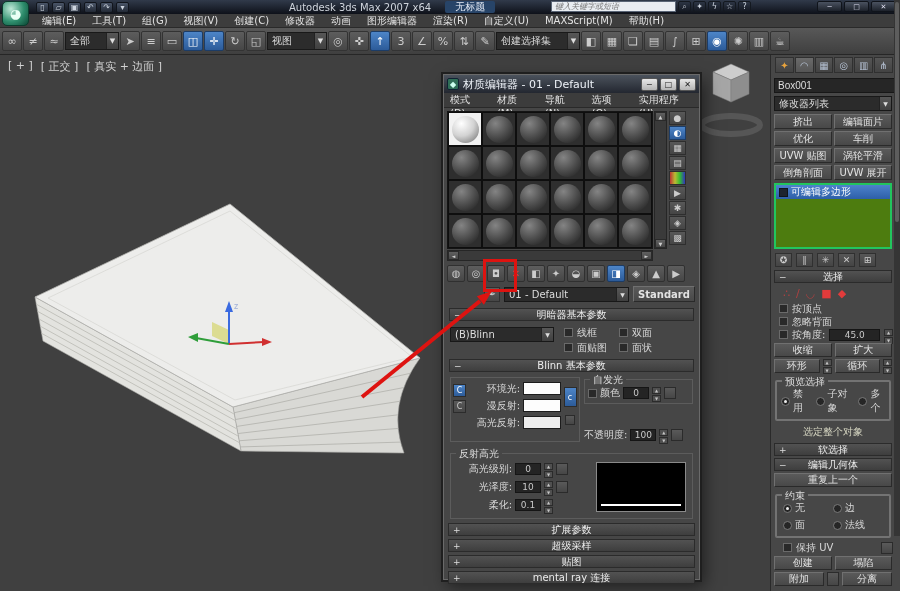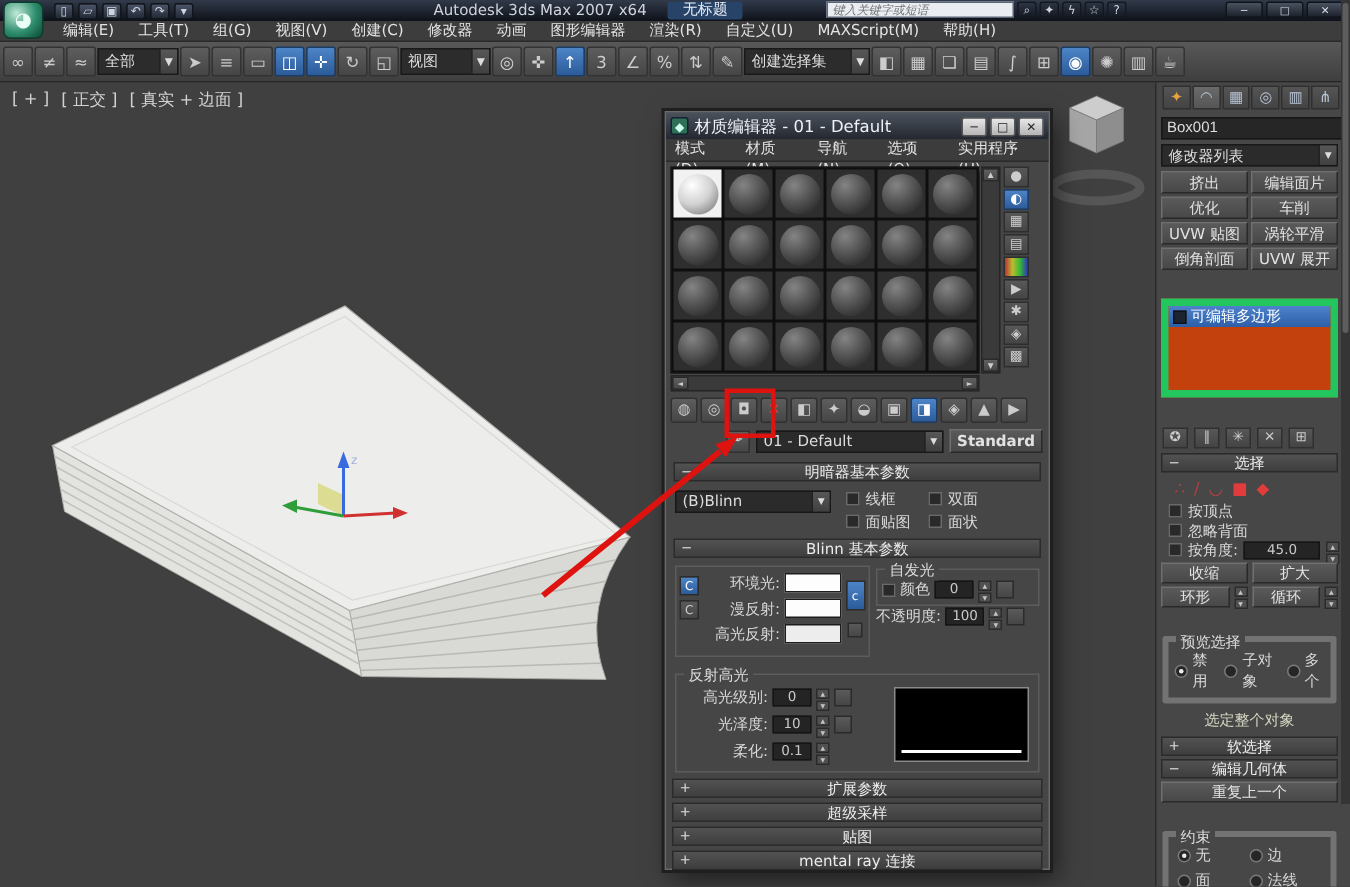--- a/index.html
+++ b/index.html
@@ -62,21 +62,21 @@
   .cp-tabs { display:flex; gap:1px; padding:2px 0 2px 2px; }
   .tab { width:19px; height:16px; display:flex; align-items:center; justify-content:center; font-size:10px;
          color:#b8c4d6; background:linear-gradient(#555,#434343); border:1px solid #303030; }
   .tab.active { background:linear-gradient(#6a6a6a,#555); }
   .tab.create { color:#e8a33d; }
   .cp-name-row { display:flex; gap:3px; margin:3px 1px; }
   #obj-name { flex:1; height:15px; background:#262626; border:1px solid #171717; color:#ddd; font-size:10px; padding:0 3px; }
   .cp-grid { display:grid; grid-template-columns:1fr 1fr; gap:2px; margin:3px 1px; }
   .btn { background:linear-gradient(#5a5a5a,#484848); border:1px solid; border-color:#707070 #2a2a2a #2a2a2a #707070;
          color:#e2e2e2; font-size:10px; display:flex; align-items:center; justify-content:center; height:15px; }
-  #stackbox { height:66px; background:#c2410c; border:5px solid #22c55e; margin:19px 1px; overflow:hidden; }
+  #stackbox { height:66px; background:#4d7c0f; border:2px solid #22c55e; margin:3px 1px; overflow:hidden; }
   #stackrow { height:14px; background:linear-gradient(#4d82cc,#2d5fa8); display:flex; align-items:center;
               gap:3px; padding:0 3px; color:#fff; font-size:10px; }
   #stackrow .mi { width:9px; height:9px; background:#1d2430; border:1px solid #0f141c; }
   .stack-tools { display:flex; gap:4px; padding:1px 2px; }
   .sti { width:17px; height:14px; display:flex; align-items:center; justify-content:center; font-size:9px;
          color:#ccc; background:linear-gradient(#575757,#444); border:1px solid #303030; }
   .rollout-h { height:13px; background:linear-gradient(#525252,#3e3e3e); border:1px solid #2b2b2b;
                display:flex; align-items:center; justify-content:center; font-size:10px; color:#ececec;
                position:relative; margin:2px 1px; }
   .rollout-h .st { position:absolute; left:4px; font-size:9px; color:#ddd; }
@@ -85,21 +85,21 @@
   .soi.bright { color:#e23b3b; }
   .chk-row { display:flex; align-items:center; gap:4px; padding:1px 0 1px 6px; font-size:10px; color:#d8d8d8; height:13px; }
   .chk { width:9px; height:9px; background:#292929; border:1px solid #6a6a6a; flex:none; }
   .field { background:#242424; border:1px solid #151515; color:#c9c9c9; font-size:9px; height:12px;
            display:flex; align-items:center; justify-content:center; }
   .spin { width:9px; height:12px; display:flex; flex-direction:column; gap:1px; flex:none; }
   .spin i { flex:1; background:#505050; border:1px solid #2b2b2b; font-style:normal; font-size:4px;
             color:#c5c5c5; display:flex; align-items:center; justify-content:center; }
   .two-btn { display:flex; gap:3px; margin:2px 1px; }
   .two-btn .btn { flex:1; height:14px; }
-  .group { border:4px solid #737373; border-radius:2px; position:relative; margin:19px 2px 3px; padding:4px 2px 3px; }
+  .group { border:2px solid #737373; border-radius:2px; position:relative; margin:7px 2px 3px; padding:4px 2px 3px; }
   .group > .gt { position:absolute; top:-7px; left:5px; background:#474747; padding:0 3px; font-size:10px; color:#dcdcdc; }
   .radio { width:9px; height:9px; border-radius:50%; background:#262626; border:1px solid #7a7a7a;
            flex:none; position:relative; }
   .opt { display:flex; align-items:center; gap:3px; font-size:10px; color:#d8d8d8; }
   .opt.on .radio::after { content:""; position:absolute; inset:2px; border-radius:50%; background:#ececec; }
   .radio-row { display:flex; gap:8px; padding:1px 2px; }
   #sel-status { text-align:center; font-size:10px; color:#d6d6c2; margin:4px 0; }
   .mini-btn { width:12px; height:12px; background:linear-gradient(#5a5a5a,#464646);
               border:1px solid #2b2b2b; flex:none; }
 
@@ -164,21 +164,21 @@
   .crows { flex:1; display:flex; flex-direction:column; }
   .crow { display:flex; align-items:flex-start; height:17px; gap:3px; }
   .crow .lbl { width:52px; text-align:right; font-size:10px; color:#d8d8d8; }
   .swatch { width:38px; height:13px; background:#fdfdfd; border:1px solid #1c1c1c; }
   .rlocks { width:14px; display:flex; flex-direction:column; align-items:center; }
   #blinn-right { flex:1; display:flex; flex-direction:column; padding:0 2px 0 4px; }
   #si-group { border:1px solid #5c5c5c; position:relative; padding:6px 3px 3px; margin-top:2px; }
   #si-group .gt { position:absolute; top:-7px; left:5px; background:#464646; padding:0 3px; font-size:10px; }
   .prow { display:flex; align-items:center; gap:3px; }
   .prow .plbl { font-size:10px; color:#d8d8d8; }
-  #opacity-row { margin-top:0; }
+  #opacity-row { margin-top:24px; }
   #spec-group { border:1px solid #5c5c5c; position:relative; margin:8px 2px 4px; padding:6px 3px 4px; }
   #spec-group .gt { position:absolute; top:-7px; left:5px; background:#464646; padding:0 3px; font-size:10px; }
   #spec-group .prow { height:18px; }
   #spec-group .plbl { width:58px; text-align:right; }
   #graph { position:absolute; right:6px; top:8px; width:90px; height:50px; background:#000; border:1px solid #8a8a8a; }
   #graph::after { content:""; position:absolute; left:4px; right:4px; bottom:5px; height:2px; background:#fff; }
   .coll-rollouts .rollout-h { margin:3px 0; }
 
   
   #annot-rect { position:absolute; left:483px; top:259px; width:34px; height:33px;

